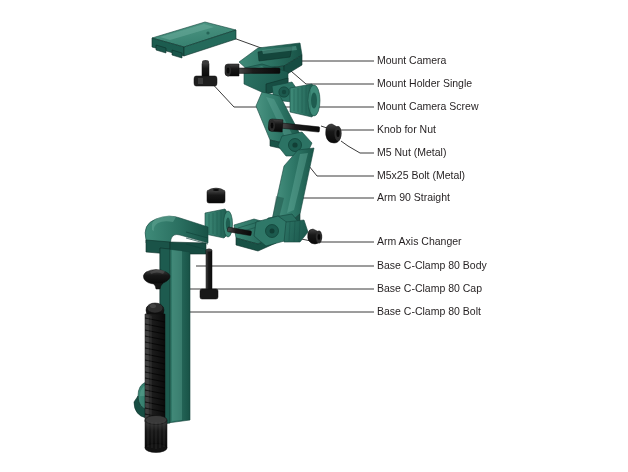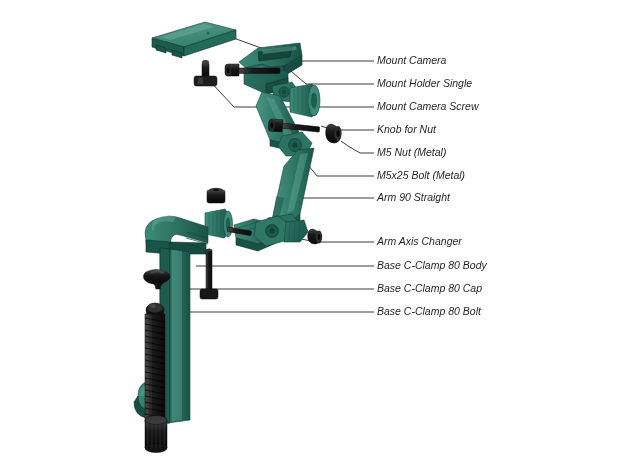--- a/index.html
+++ b/index.html
@@ -3,21 +3,21 @@
 <meta charset="utf-8">
 <style>
   html,body{margin:0;padding:0;}
   body{
     width:628px;height:472px;
     background:#ffffff;
     font-family:"Liberation Sans","DejaVu Sans",sans-serif;
     overflow:hidden;
     position:relative;
   }
-  #stage{position:absolute;inset:0;width:628px;height:472px;font-style:italic;}
+  #stage{position:absolute;inset:0;width:628px;height:472px;}
   #stage svg{display:block;width:628px;height:472px;}
   .lbl{
     font-family:"Liberation Sans","DejaVu Sans",sans-serif;
     font-size:10.5px;
     fill:#231f20;
     dominant-baseline:middle;
   }
   .leader{stroke:#3b3b3b;stroke-width:1;fill:none;}
   .edge{stroke:#14453c;stroke-width:0.6;stroke-linejoin:round;}
   .edge-d{stroke:#0d302a;stroke-width:0.6;stroke-linejoin:round;}

